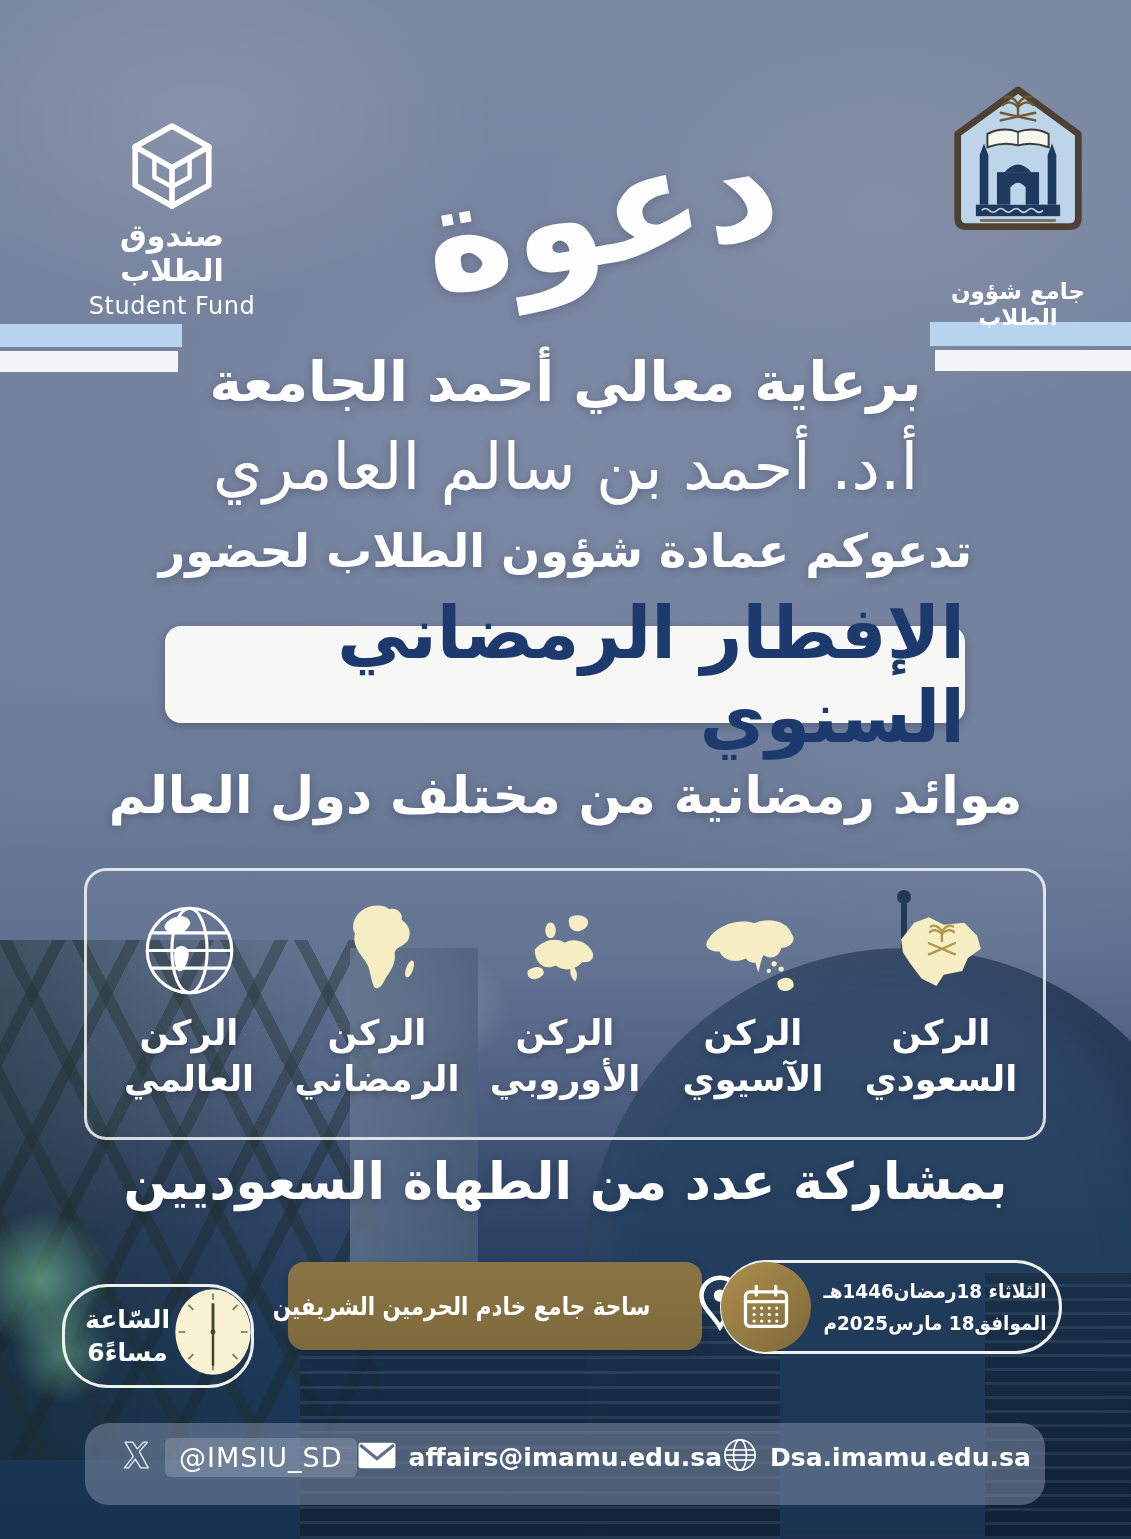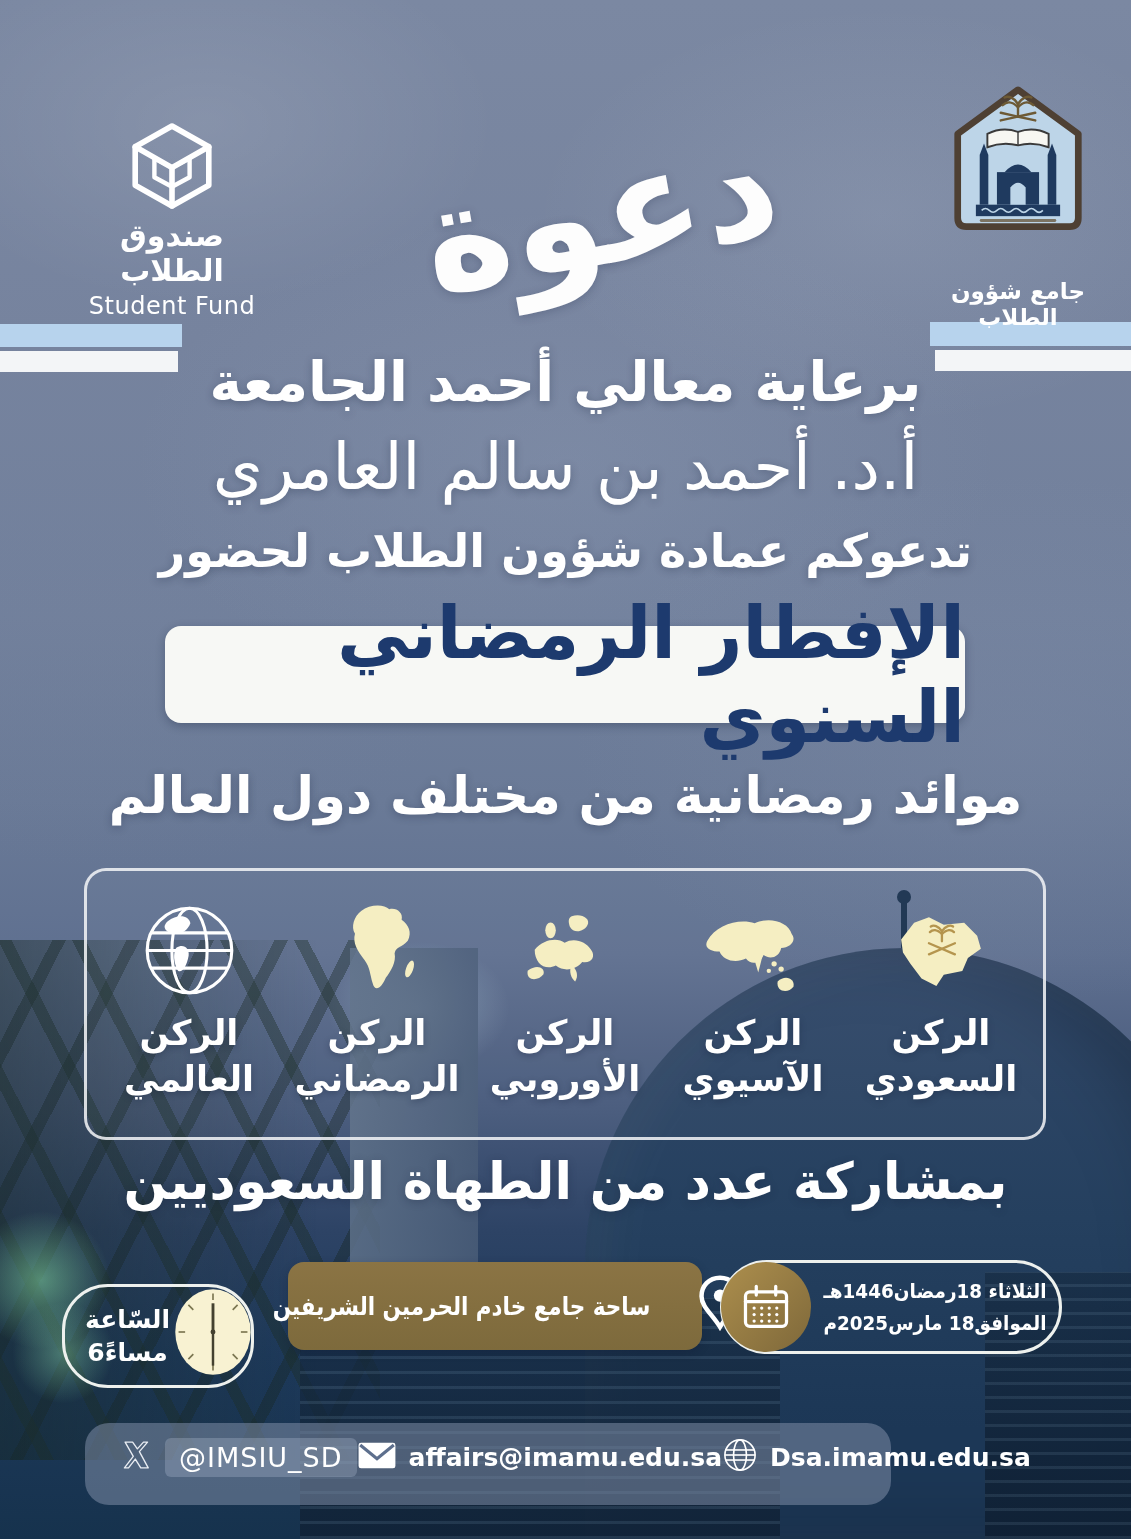--- a/index.html
+++ b/index.html
@@ -138,21 +138,21 @@
   .cal-circle{width:90px; height:90px; border-radius:50%; margin-left:-2px;
     background:linear-gradient(135deg,#ad8f4d,#7e683a);
     display:flex; align-items:center; justify-content:center; flex:none;}
   .date-badge .lines{flex:1; text-align:center;}
   .date-badge .dl{font-size:20px; font-weight:bold; white-space:nowrap; direction:ltr;
     transform:scaleX(.92); transform-origin:center;}
   .date-badge .dl + .dl{margin-top:8px;}
 
   
   .footer{
-    left:85px; top:1423px; width:806px; height:82px; box-sizing:border-box;
+    left:85px; top:1423px; width:960px; height:82px; box-sizing:border-box;
     background:rgba(126,141,166,.55); border-radius:24px;
     padding:14px 34px 0; direction:ltr;
   }
   .footer .row{display:flex; align-items:center; justify-content:space-between; color:#fff;}
   .fgroup{display:flex; align-items:center; gap:12px; cursor:pointer;}
   .handle-box{background:rgba(200,212,232,.25); border-radius:6px; padding:4px 14px;
     font-size:27px; letter-spacing:1px;}
   .fgroup .tx{font-size:25px; font-weight:bold;}
 </style>
 </head>

